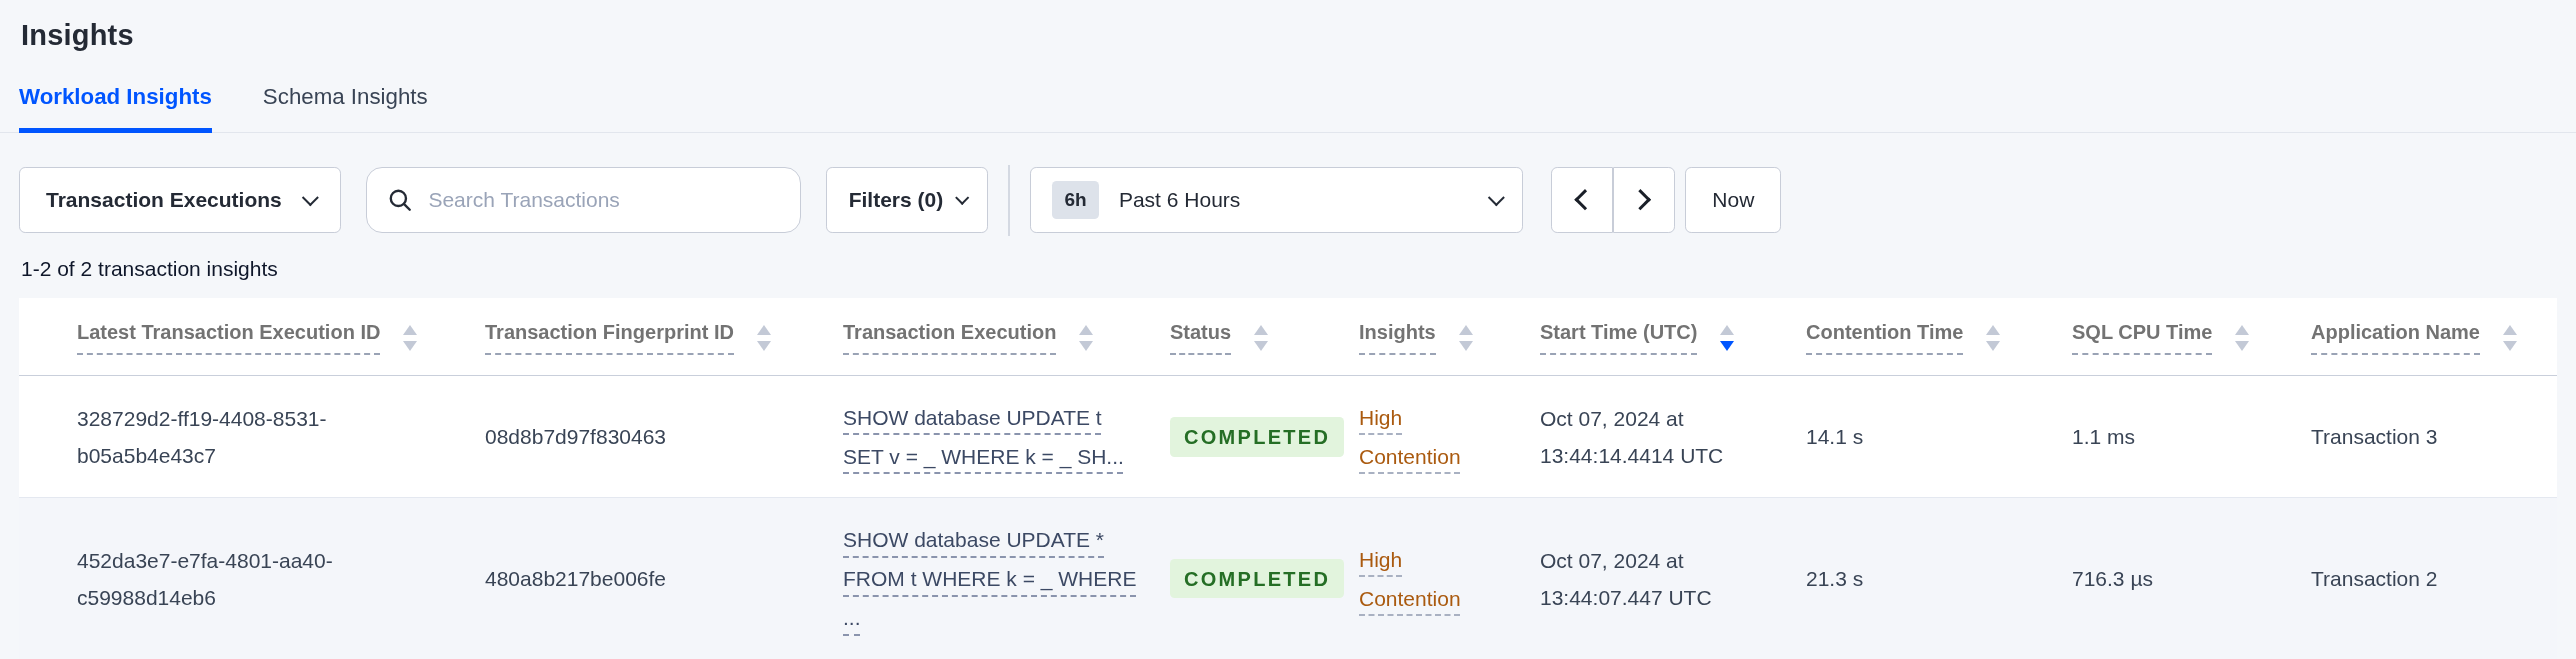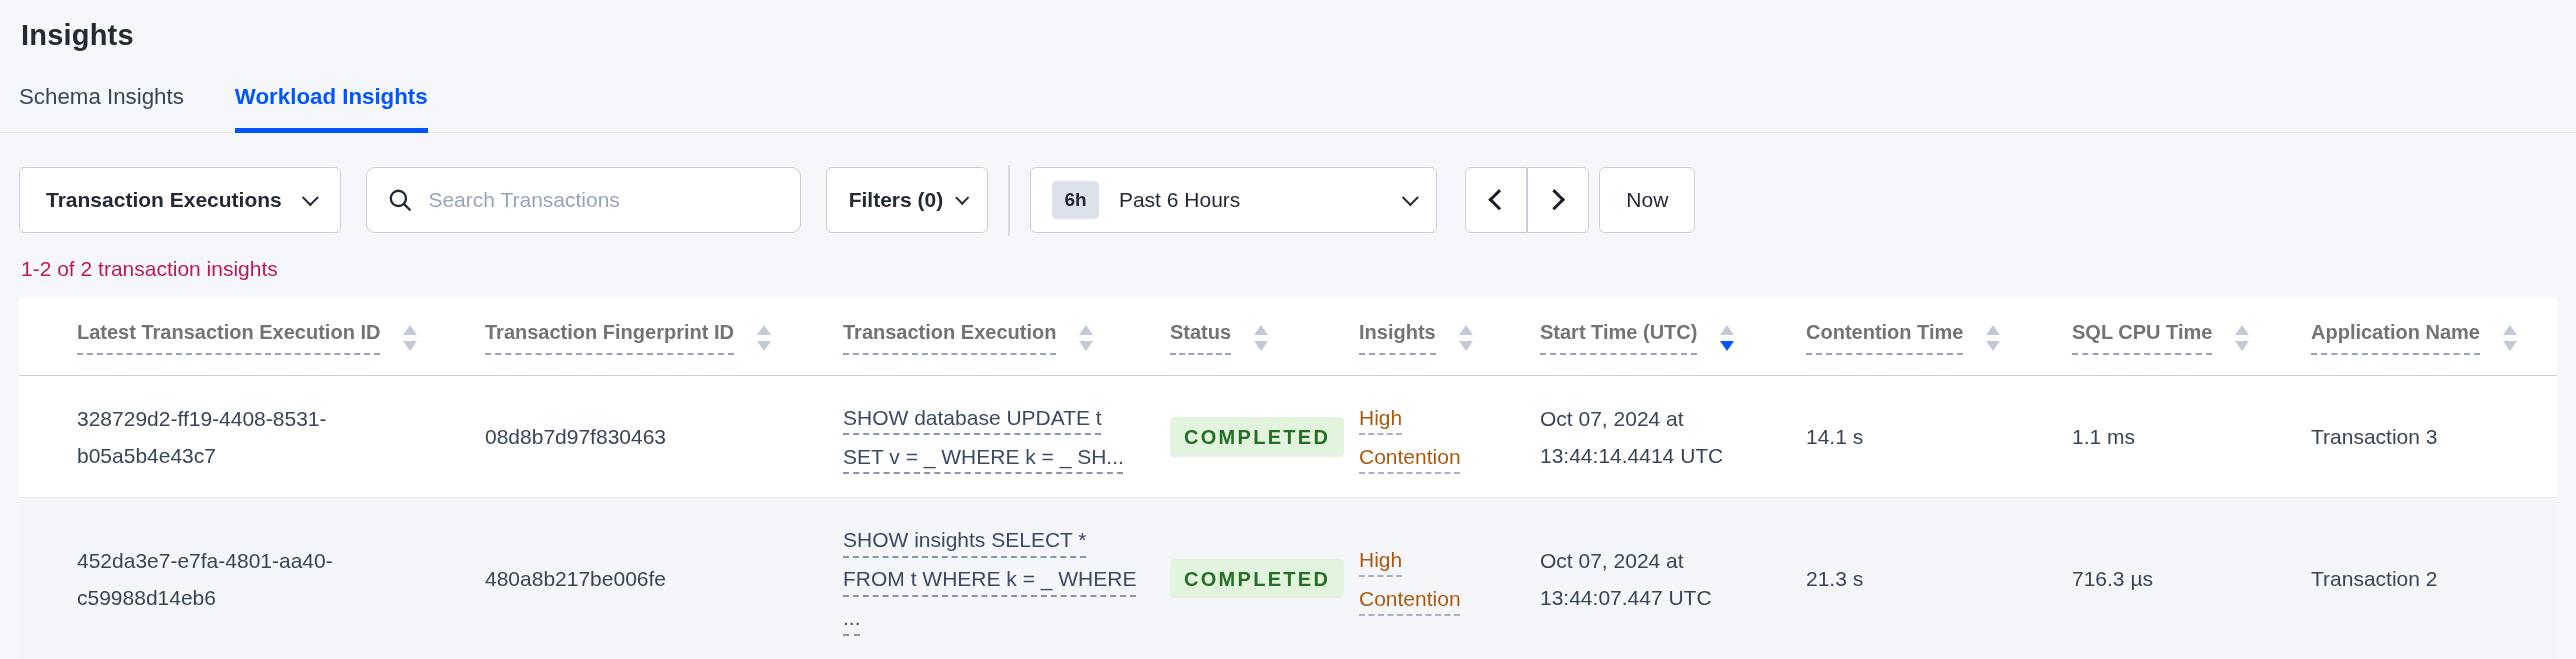--- a/index.html
+++ b/index.html
@@ -55,36 +55,36 @@
     width:12.3px; height:12.3px;
     border-right:2.7px solid #242a35; border-bottom:2.7px solid #242a35;
     transform:rotate(45deg) translateY(-3.1px);
     display:inline-block;
   }
   .chev.sm { width:10px; height:10px; border-width:2.3px; }
 
   .searchbox {
     display:flex; align-items:center;
     width:435px; height:66px; margin-left:25px;
-    background:#fff; border:1.5px solid #c8cdd8; border-radius:9px;
+    background:#fff; border:1.5px solid #c8cdd8; border-radius:16px;
     padding:0 20px;
   }
   .searchbox svg { flex:none; margin-right:15.4px; }
   .searchbox input {
     flex:1; border:none; outline:none; background:transparent;
     font-family:inherit; font-size:21px; color:#394455;
   }
   .searchbox input::placeholder { color:#9aa4b8; }
 
   .filters-btn { margin-left:25px; padding:0 21.6px; font-weight:600; }
   .filters-btn .label { margin-right:12.3px; }
 
   .vdivider { width:1.5px; height:71px; background:#d4d9e2; margin:0 20px; }
 
-  .timepicker { width:407px; padding:0 21.6px; }
+  .timepicker { width:493px; padding:0 21.6px; }
   .tp-chip {
     background:#dde2ea; color:#242a35; font-weight:700;
     font-size:19px; padding:7.7px 12.3px; border-radius:4.6px;
     margin-right:20px;
   }
   .tp-label { font-weight:500; }
   .timepicker .chev { margin-left:auto; }
 
   .pager { display:inline-flex; margin-left:28px; }
   .pager .pbtn {
@@ -101,21 +101,21 @@
     display:inline-block;
   }
   .pchev.left  { transform:rotate(135deg); margin-left:6.2px; }
   .pchev.right { transform:rotate(-45deg); margin-right:6.2px; }
 
   .now-btn { margin-left:10.8px; padding:0 26px; font-weight:400; }
 
   
   .results {
     margin:21.6px 0 0 21px;
-    font-size:21px; color:#be185d;
+    font-size:21px; color:#0f172a;
   }
 
   
   .card {
     margin:17px 19px 0 19px;
     background:#fff;
     min-height:362px;
   }
   table { width:100%; border-collapse:collapse; table-layout:fixed; }
   col.c1{width:466px} col.c2{width:358px} col.c3{width:327px}
@@ -180,22 +180,22 @@
   .time-line { display:block; }
 </style>
 </head>
 <body>
 
 <div class="page">
 
   <h1 class="page-title">Insights</h1>
 
   <div class="tabbar">
+    <div class="tab active">Workload Insights</div>
     <div class="tab">Schema Insights</div>
-    <div class="tab active">Workload Insights</div>
   </div>
 
   <div class="toolbar">
 
     <button class="btn type-dropdown">
       <span class="label">Transaction Executions</span>
       <span class="chev"></span>
     </button>
 
     <div class="searchbox">
@@ -369,21 +369,21 @@
         <tr class="alt">
           <td>
             <span class="id-text time-line">452da3e7-e7fa-4801-aa40-</span>
             <span class="id-text time-line">c59988d14eb6</span>
           </td>
           <td>
             <span>480a8b217be006fe</span>
           </td>
           <td>
             <a class="stmt-link">
-              <span class="stmt-line">SHOW insights SELECT *</span>
+              <span class="stmt-line">SHOW database UPDATE *</span>
               <span class="stmt-line">FROM t WHERE k = _ WHERE</span>
               <span class="stmt-line">...</span>
             </a>
           </td>
           <td>
             <span class="badge">COMPLETED</span>
           </td>
           <td>
             <a class="insight-link">High Contention</a>
           </td>

